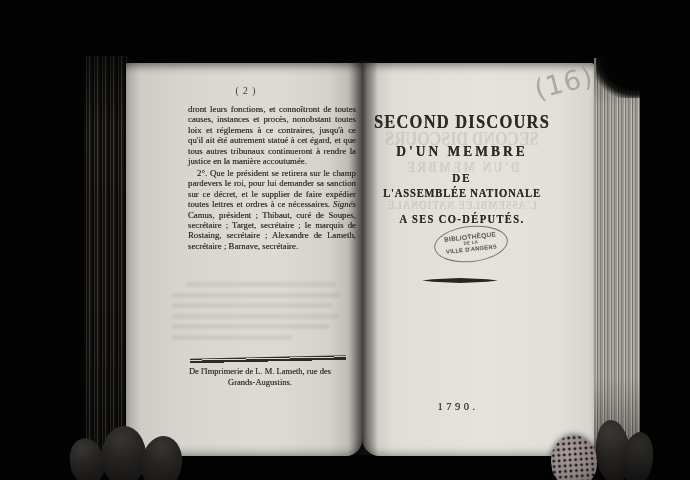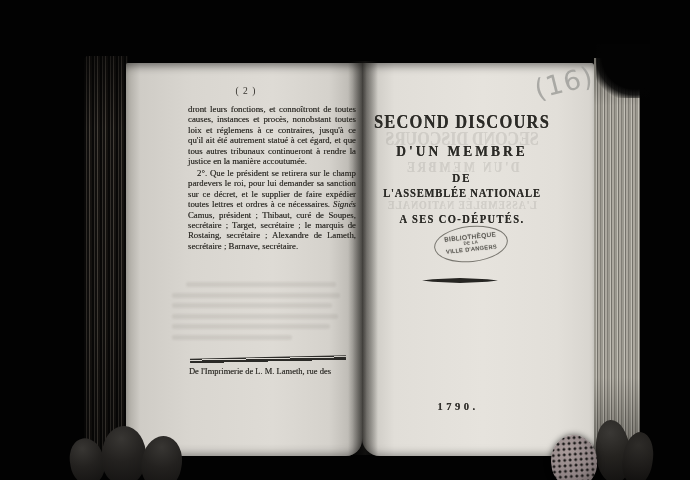--- a/index.html
+++ b/index.html
@@ -80,21 +80,21 @@
     border:1.6px solid rgba(74,72,66,.7);border-radius:50%;transform:rotate(-6deg);
     color:#514f49;text-align:center;font-family:"Liberation Sans",sans-serif;
     text-shadow:0 0 .8px rgba(81,79,73,.9);}
   .stamp .s1{margin-top:5.5px;font-size:6.4px;letter-spacing:.4px;}
   .stamp .s2{font-size:4.2px;letter-spacing:.5px;margin-top:.5px;}
   .stamp .s3{font-size:5.6px;letter-spacing:.4px;margin-top:.5px;}
   .swelled-rule{position:absolute;left:60px;top:215px;width:76px;height:5px;
     background:#262522;transform:rotate(-1deeg);
     clip-path:polygon(0% 50%,14% 26%,50% 0%,86% 26%,100% 50%,86% 74%,50% 100%,14% 74%);}
   .year{position:absolute;left:46px;top:338px;width:100px;text-align:center;
-    font-size:10.5px;font-weight:bold;letter-spacing:3.5px;color:#33312d;
+    font-size:10.5px;font-weight:normal;letter-spacing:3.5px;color:#33312d;
     text-shadow:0 0 .5px rgba(46,44,40,.7);}
   .pencil-mark{position:absolute;left:172px;top:4px;font-family:"DejaVu Sans",sans-serif;
     font-size:27px;color:#9c9c98;opacity:.8;transform:rotate(-14deg);letter-spacing:1px;}
 </style>
 </head>
 <body>
 
 <div class="stage">
 
   <div class="fore-edge-left"></div>
@@ -111,20 +111,21 @@
       <div class="ghost-line" style="width:150px;margin-left:14px;"></div>
       <div class="ghost-line" style="width:168px;"></div>
       <div class="ghost-line" style="width:160px;"></div>
       <div class="ghost-line" style="width:166px;"></div>
       <div class="ghost-line" style="width:158px;"></div>
       <div class="ghost-line" style="width:120px;"></div>
     </div>
     <div class="imprint-rule"></div>
     <div class="imprint lp-ink">
       <div>De l'Imprimerie de L. M. Lameth, rue des</div>
+      <div>Grands-Augustins.</div>
     </div>
   </div>
 
   <div class="page page-right">
     <div class="pencil-mark">(16)</div>
 
     <div class="title-line t1 rp-ink">SECOND DISCOURS</div>
     <div class="title-line ghost-title g1">SECOND DISCOURS</div>
     <div class="title-line t2 rp-ink">D'UN MEMBRE</div>
     <div class="title-line ghost-title g2" style="font-size:12px;letter-spacing:2.5px;">D'UN MEMBRE</div>

